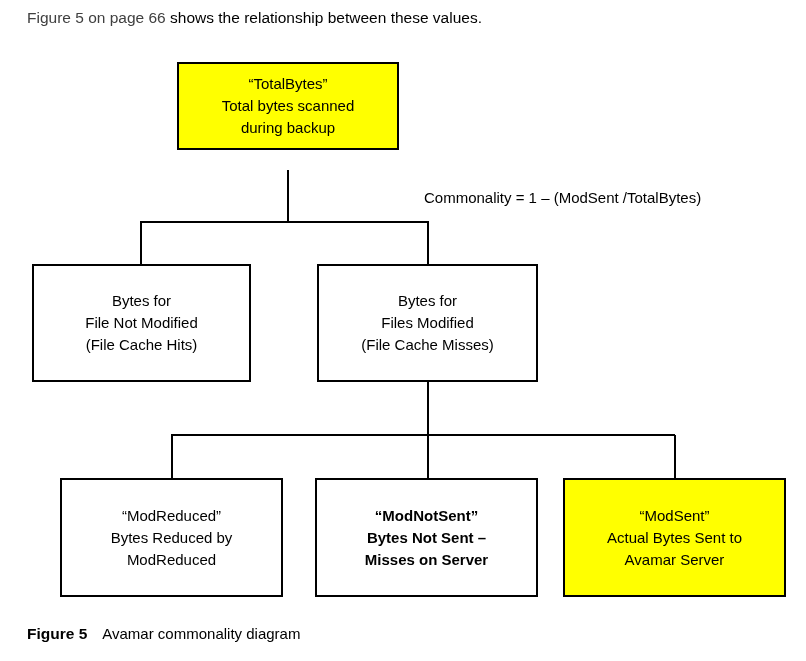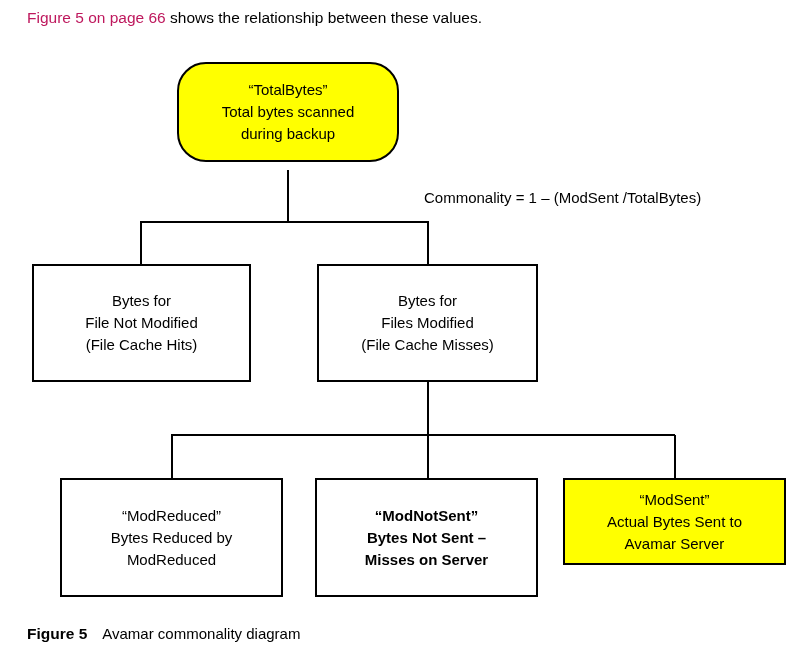--- a/index.html
+++ b/index.html
@@ -21,21 +21,21 @@
   }
   .intro {
     position: absolute;
     left: 27px;
     top: 8px;
     font-size: 15.5px;
     line-height: 20px;
     white-space: nowrap;
   }
   .intro .link {
-    color: #be185d;
+    color: #404040;
     cursor: pointer;
   }
   .node {
     position: absolute;
     border: 2px solid #000000;
     background: #ffffff;
     display: flex;
     flex-direction: column;
     align-items: center;
     justify-content: center;
@@ -83,21 +83,21 @@
   <div class="connector" style="left:140px; top:222px; width:2px; height:42px;"></div>
   <div class="connector" style="left:427px; top:222px; width:2px; height:42px;"></div>
   <div class="connector" style="left:427px; top:382px; width:2px; height:53px;"></div>
   <div class="connector" style="left:171px; top:434px; width:504px; height:2px;"></div>
   <div class="connector" style="left:171px; top:435px; width:2px; height:43px;"></div>
   <div class="connector" style="left:427px; top:435px; width:2px; height:43px;"></div>
   <div class="connector" style="left:674px; top:435px; width:2px; height:43px;"></div>
 
   <div class="annotation">Commonality = 1 – (ModSent /TotalBytes)</div>
 
-  <div class="node yellow" style="left:177px; top:62px; width:222px; height:100px;border-radius:29px;">
+  <div class="node yellow" style="left:177px; top:62px; width:222px; height:88px;">
     <span>“TotalBytes”</span>
     <span>Total bytes scanned</span>
     <span>during backup</span>
   </div>
 
   <div class="node" style="left:32px; top:264px; width:219px; height:118px;">
     <span>Bytes for</span>
     <span>File Not Modified</span>
     <span>(File Cache Hits)</span>
   </div>
@@ -113,21 +113,21 @@
     <span>Bytes Reduced by</span>
     <span>ModReduced</span>
   </div>
 
   <div class="node" style="left:315px; top:478px; width:223px; height:119px;font-weight:bold;">
     <span>“ModNotSent”</span>
     <span>Bytes Not Sent –</span>
     <span>Misses on Server</span>
   </div>
 
-  <div class="node yellow" style="left:563px; top:478px; width:223px; height:87px;">
+  <div class="node yellow" style="left:563px; top:478px; width:223px; height:119px;">
     <span>“ModSent”</span>
     <span>Actual Bytes Sent to</span>
     <span>Avamar Server</span>
   </div>
 
   <div class="caption">
     <span class="cap-label">Figure 5</span><span>Avamar commonality diagram</span>
   </div>
 
 </div>

